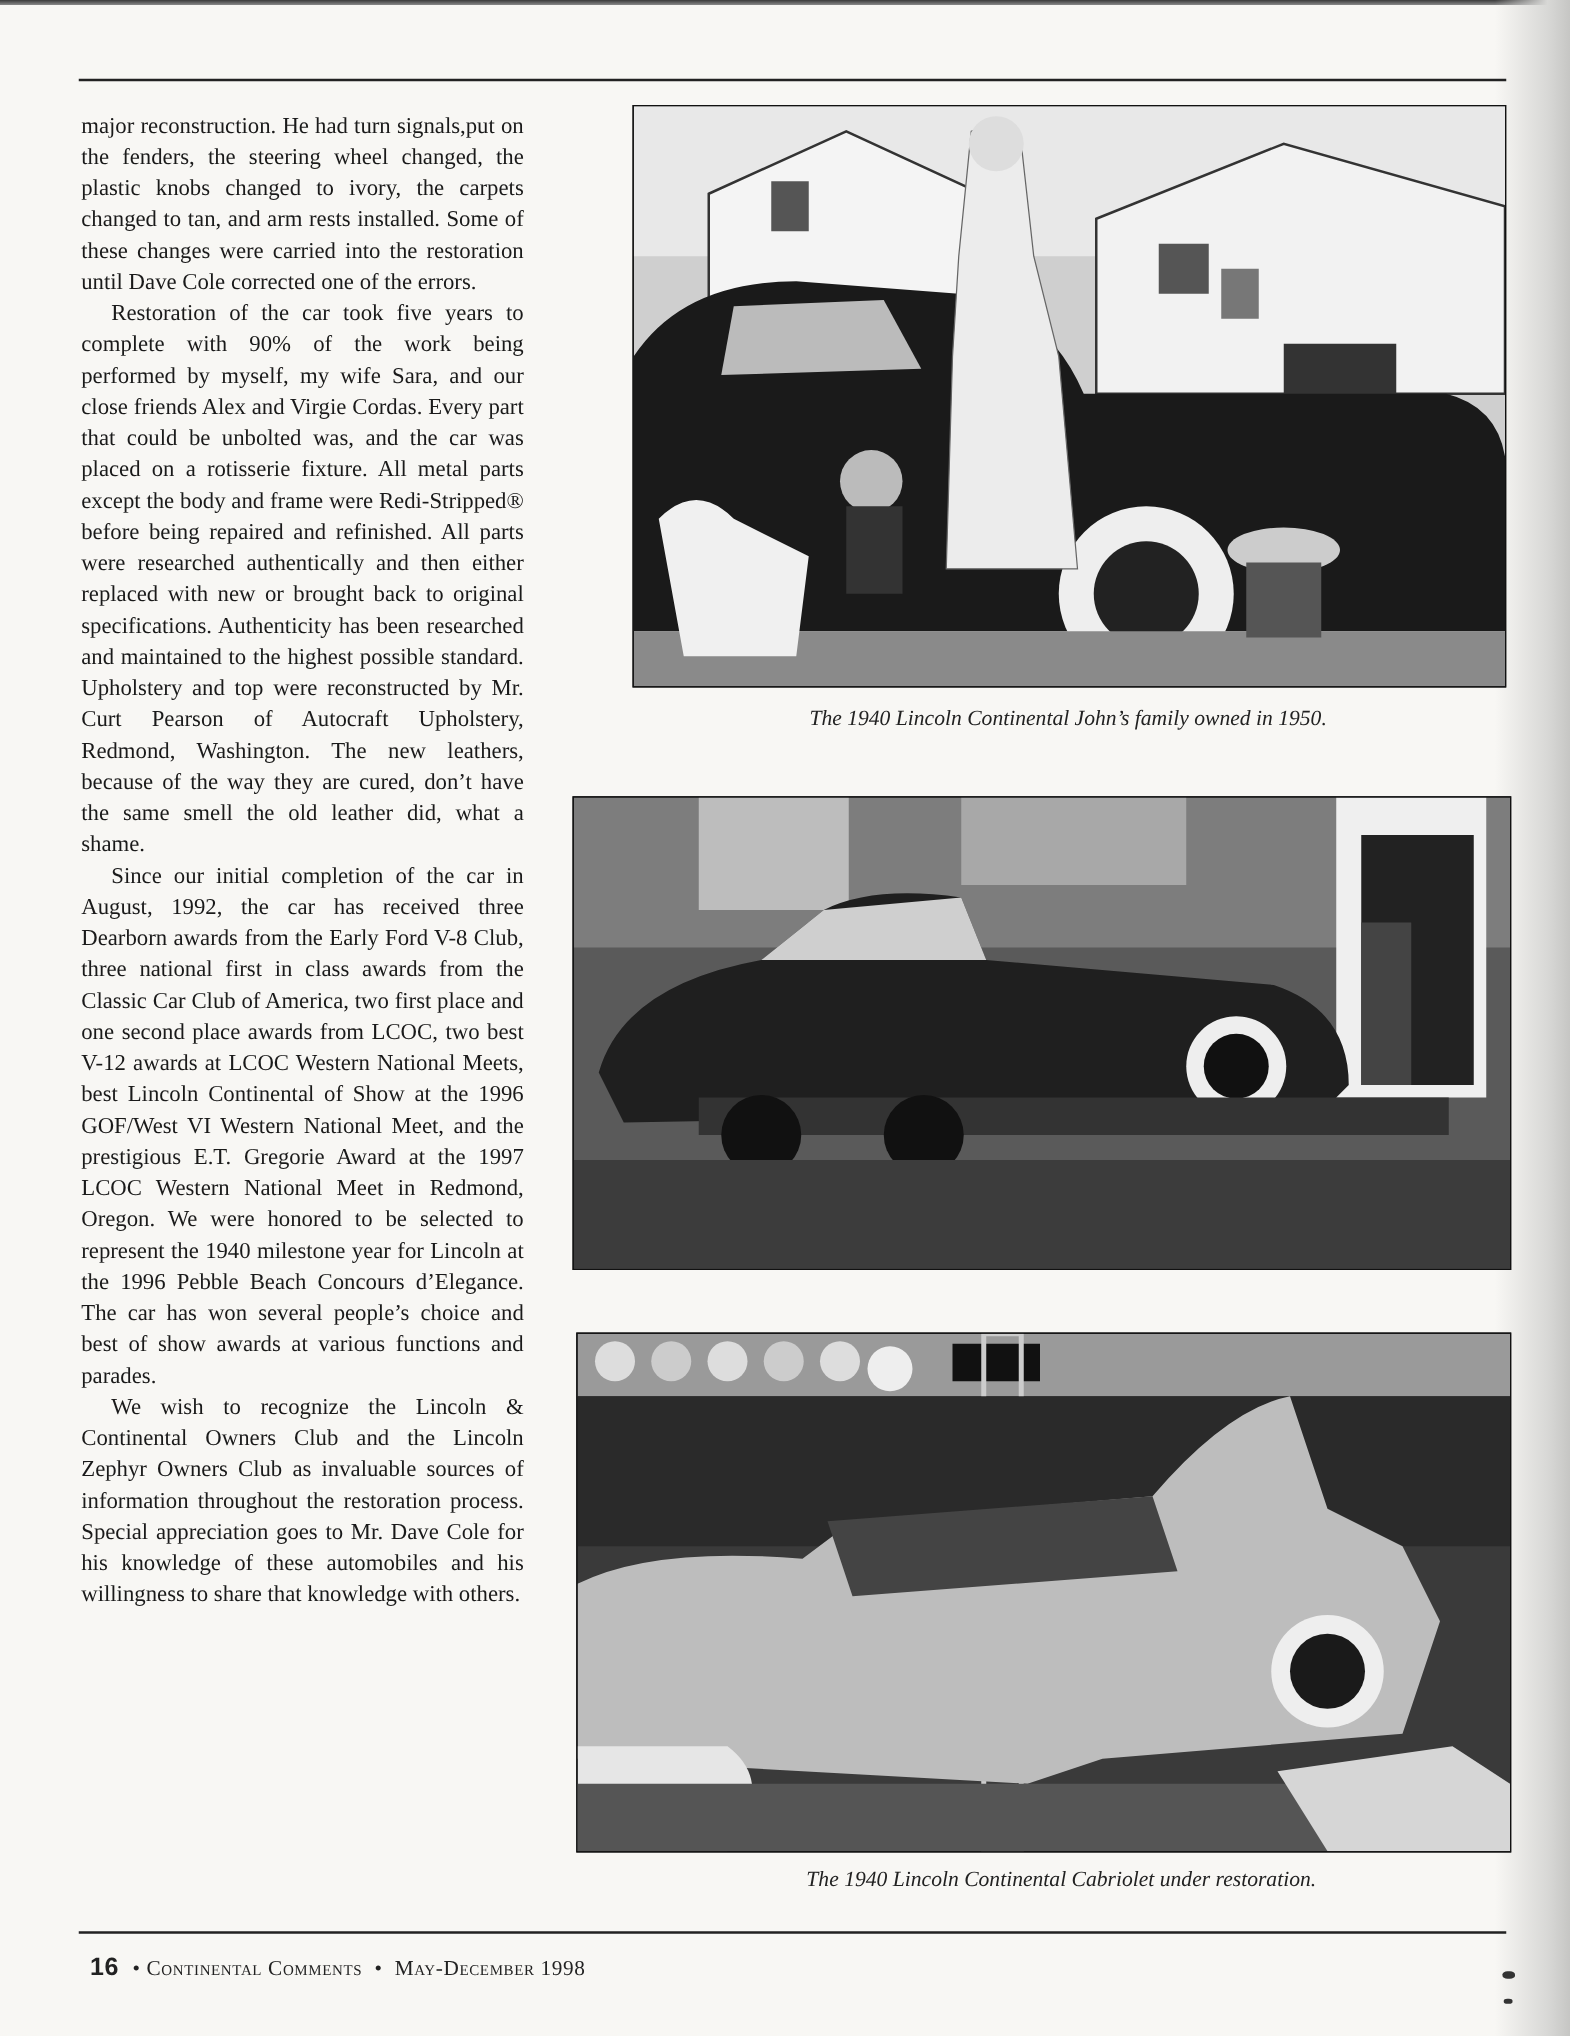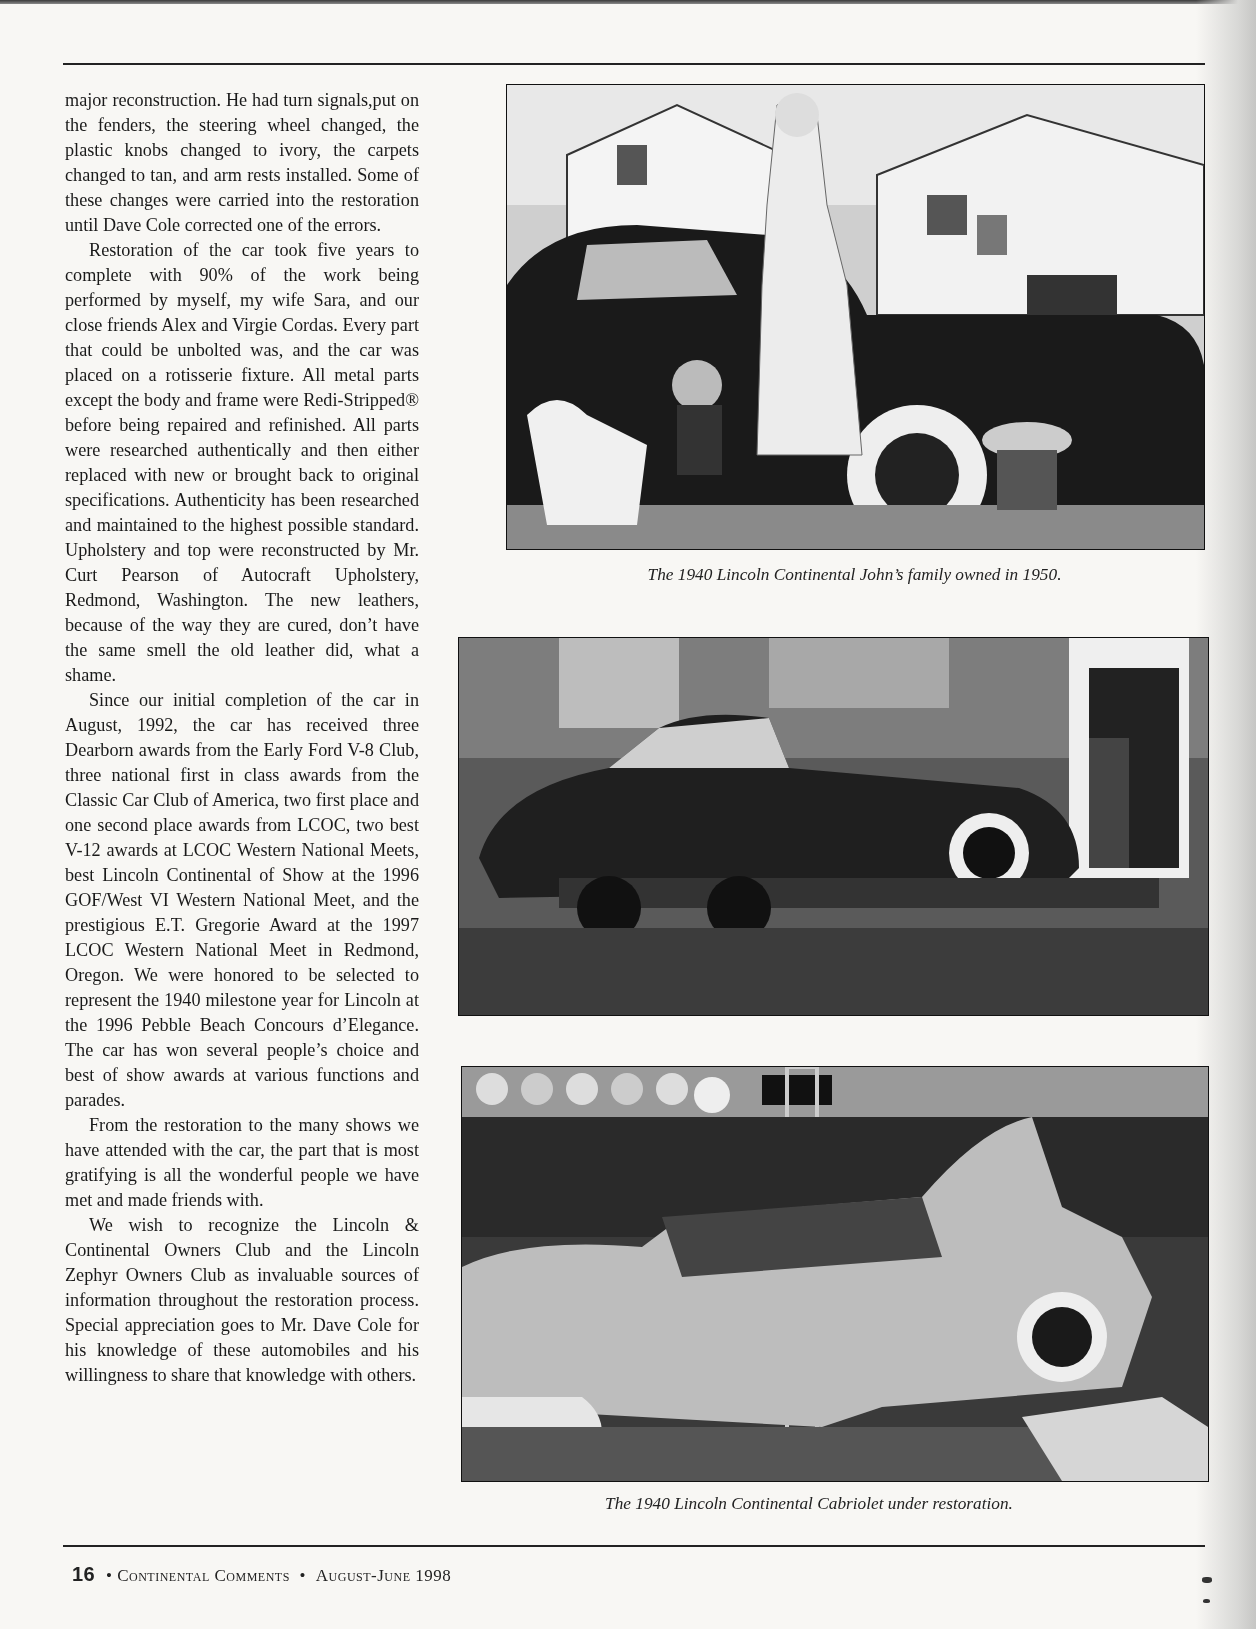--- a/index.html
+++ b/index.html
@@ -35,21 +35,20 @@
 <body>
 
 <div class="top-edge"></div>
 <div class="right-edge"></div>
 <div class="rule-top"></div>
 
 <div class="column">
   <p class="first">major reconstruction.  He had turn signals,put on the fenders, the steering wheel changed, the plastic knobs changed to ivory, the carpets changed to tan, and arm rests installed.  Some of these changes were carried into the restoration until Dave Cole corrected one of the errors.</p>
   <p>Restoration of the car took five years to complete with 90% of the work being performed by myself, my wife Sara, and our close friends Alex and Virgie Cordas. Every part that could be unbolted was, and the car was placed on a rotisserie fixture. All metal parts except the body and frame were Redi-Stripped® before being repaired and refinished.  All parts were researched authentically and then either replaced with new or brought back to original specifications.  Authenticity has been researched and maintained to the highest possible standard.  Upholstery and top were reconstructed by Mr. Curt Pearson of Autocraft Upholstery, Redmond, Washington.  The new leathers, because of the way they are cured, don’t have the same smell the old leather did, what a shame.</p>
   <p>Since our initial completion of the car in August, 1992, the car has received three Dearborn awards from the Early Ford V-8 Club, three national first in class awards from the Classic Car Club of America, two first place and one second place awards from LCOC, two best V-12 awards at LCOC Western National Meets, best Lincoln Continental of Show at the 1996 GOF/West VI Western National Meet, and the prestigious E.T. Gregorie Award at the 1997 LCOC Western National Meet in Redmond, Oregon.  We were honored to be selected to represent the 1940 milestone year for Lincoln at the 1996 Pebble Beach Concours d’Elegance.  The car has won several people’s choice and best of show awards at various functions and parades.</p>
-  <p>From the restoration to the many shows we have attended with the car, the part that is most gratifying is all the wonderful people we have met and made friends with.</p>
   <p>We wish to recognize the Lincoln &amp; Continental Owners Club and the Lincoln Zephyr Owners Club as invaluable sources of information throughout the restoration process.  Special appreciation goes to Mr. Dave Cole for his knowledge of these automobiles and his willingness to share that knowledge with others.</p>
 </div>
 
 <div class="photo" style="left:506px; top:84px; width:697px; height:464px;">
   <svg viewBox="0 0 697 464" preserveAspectRatio="none">
     <rect width="697" height="464" fill="#cfcfcf"></rect>
     <rect x="0" y="0" width="697" height="120" fill="#e8e8e8"></rect>
     <polygon points="60,70 170,20 300,80 300,200 60,200" fill="#f4f4f4" stroke="#333" stroke-width="2"></polygon>
     <polygon points="370,90 520,30 697,80 697,230 370,230" fill="#f2f2f2" stroke="#333" stroke-width="2"></polygon>
     <rect x="110" y="60" width="30" height="40" fill="#555"></rect>
@@ -112,28 +111,28 @@
     <rect x="0" y="50" width="746" height="120" fill="#2a2a2a"></rect>
     <path d="M0,200 Q60,170 180,180 L220,150 L460,130 Q520,60 570,50 L600,140 L660,170 L690,230 L660,320 L420,340 L360,360 L0,340 Z" fill="#bdbdbd"></path>
     <path d="M200,150 L460,130 L480,190 L220,210 Z" fill="#444"></path>
     <circle cx="600" cy="270" r="45" fill="#eee"></circle>
     <circle cx="600" cy="270" r="30" fill="#1a1a1a"></circle>
     <path d="M0,330 L120,330 Q160,360 120,414 L0,414 Z" fill="#e6e6e6"></path>
     <rect x="0" y="360" width="746" height="54" fill="#555"></rect>
     <polygon points="560,350 700,330 746,360 746,414 600,414" fill="#d6d6d6"></polygon>
   </svg>
 </div>
-<div class="caption" style="left:436px; top:1491px; width:746px;">
+<div class="caption" style="left:476px; top:1491px; width:746px;">
   <div>The 1940 Lincoln Continental Cabriolet under restoration.</div>
 </div>
 
 <div class="rule-bottom"></div>
 
 <div class="footer">
   <span class="pagenum">16</span>
   <span>•</span>
   <span class="sc">Continental Comments</span>
   <span class="sep">•</span>
-  <span class="sc">August-June 1998</span>
+  <span class="sc">May-December 1998</span>
 </div>
 
 <div class="smudge" style="left:1202px; top:1577px;"></div>
 <div class="smudge" style="left:1203px; top:1599px; width:7px; height:4px;"></div>
 
 </body></html>

